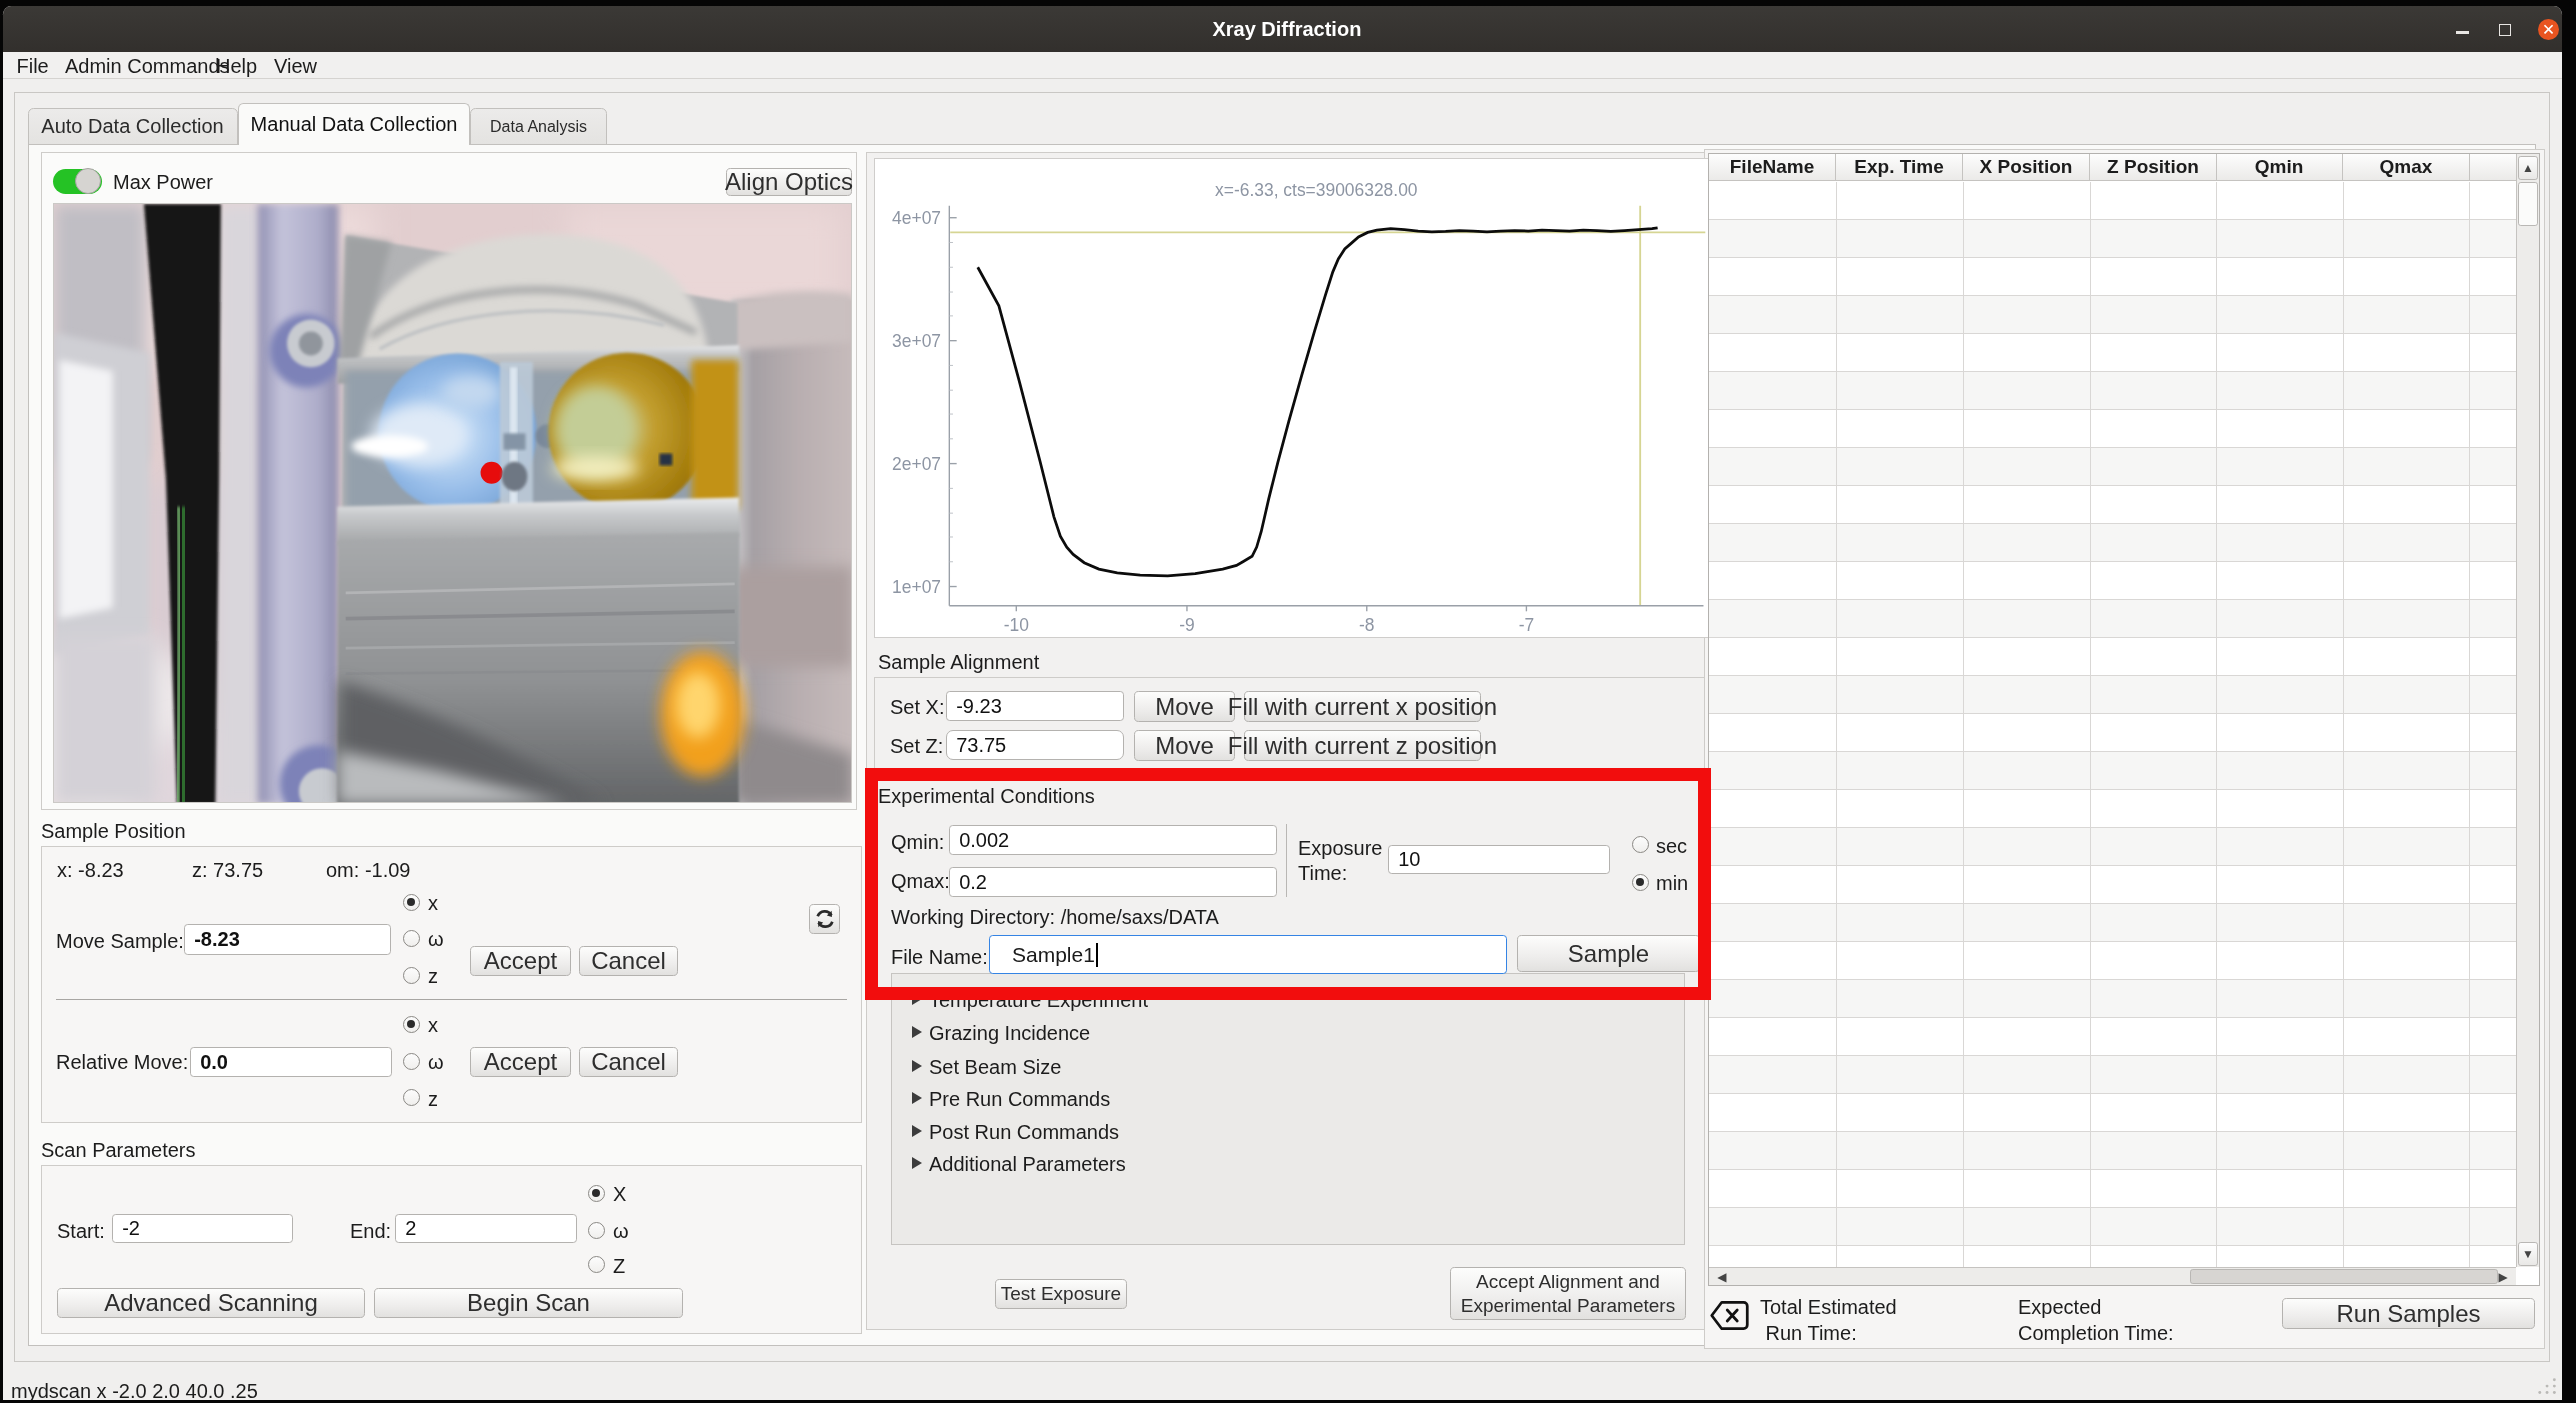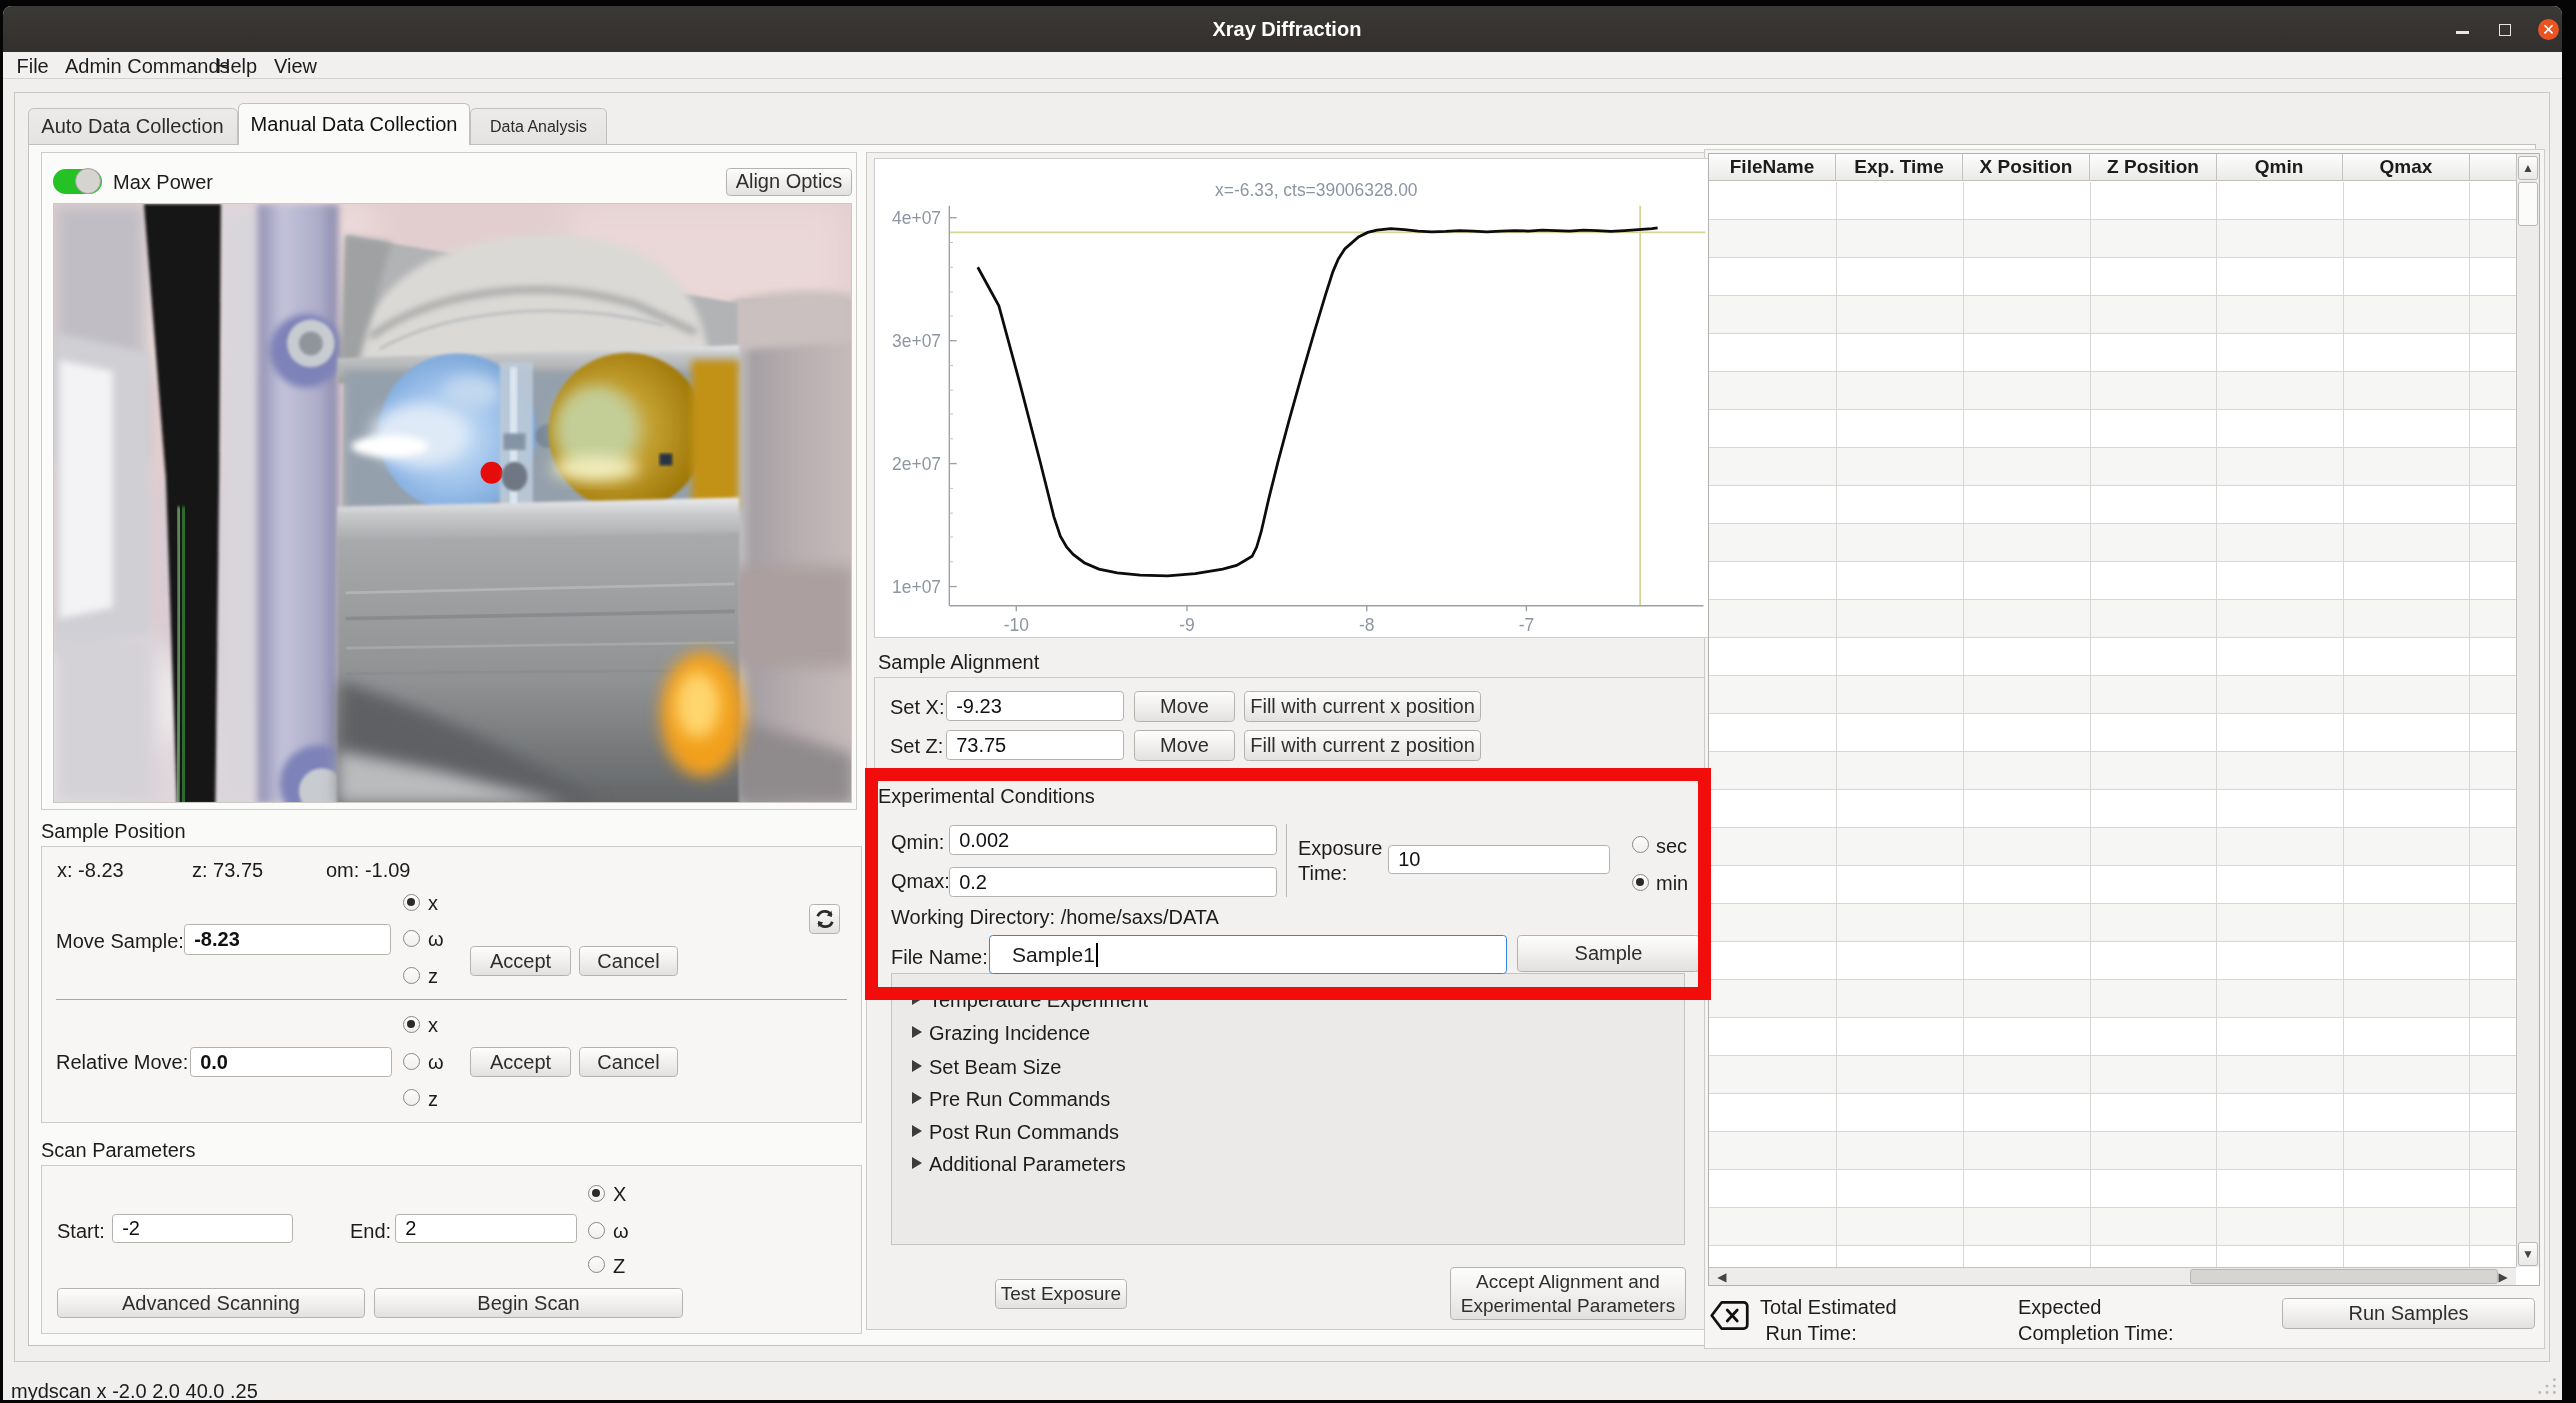--- a/index.html
+++ b/index.html
@@ -2,21 +2,21 @@
 <html style="font-size:14.7px"><head>
 <meta charset="utf-8">
 <style>
 * { margin:0; padding:0; box-sizing:border-box; }
 html,body { width:2576px; height:1403px; background:#050505; overflow:hidden; }
 body { font-family:"Liberation Sans", sans-serif; color:#1a1a1a; }
 #page { position:absolute; left:0; top:0; width:2576px; height:1403px; background:#050505; }
 #win { position:absolute; left:0; top:0; width:2576px; height:1160px; }
 .abs { position:absolute; }
 .lbl { position:absolute; font-size:20px; line-height:26px; white-space:nowrap; color:#1c1c1c; }
-.btn { position:absolute; background:linear-gradient(#fdfdfc,#eeedec 60%,#e2e1df); border:0.9px solid #b4b2af; border-radius:4.6px; color:#2e2e2e; font-size:20px; display:flex; align-items:center; justify-content:center; white-space:nowrap; }
+.btn { position:absolute; background:linear-gradient(#fdfdfc,#eeedec 60%,#e2e1df); border:0.9px solid #b4b2af; border-radius:4.6px; color:#2e2e2e; font-size:24px; display:flex; align-items:center; justify-content:center; white-space:nowrap; }
 .inp { position:absolute; background:#fff; border:0.9px solid #b4b2af; border-radius:3.7px; font-size:20px; color:#111; display:flex; align-items:center; padding-left:9.2px; white-space:nowrap; }
 .radio { position:absolute; width:17.4px; height:17.4px; border-radius:50%; border:1.4px solid #8a8884; background:linear-gradient(#fcfcfc,#f0efed); }
 .radio.sel::after { content:""; position:absolute; left:3.2px; top:3.2px; width:8.3px; height:8.3px; border-radius:50%; background:#2a2a2a; }
 .panel { position:absolute; border:0.9px solid #ceccc9; background:#f7f6f5; }
 .sep { position:absolute; background:#a8a6a3; height:0.9px; }
 .tri { position:absolute; width:0; height:0; border-left:10px solid #3c3c3c; border-top:6.4px solid transparent; border-bottom:6.4px solid transparent; }
 .hdrlbl { height:26.6px; display:flex; align-items:center; justify-content:center; font-size:19px; font-weight:bold; color:#1c1c1c; border-right:0.9px solid #c5c3c0; }
 .colline { top:27.5px; width:0.9px; height:1087px; background:#d9d7d5; }
 </style>
 </head>
@@ -278,21 +278,21 @@
     </svg>
   </div>
 
   <div class="lbl" style="left:878px;top:649px;">Sample Alignment</div>
   <div class="panel" style="left:874px;top:677px;width:835px;height:97px;background:#f2f1f0;"></div>
   <div class="lbl" style="left:890px;top:694px;">Set X:</div>
   <div class="inp" style="left:946px;top:691px;width:178px;height:30px;">-9.23</div>
   <div class="btn" style="left:1134px;top:691px;width:101px;height:31px;">Move</div>
   <div class="btn" style="left:1244px;top:691px;width:237px;height:31px;text-align:center;">Fill with current x position</div>
   <div class="lbl" style="left:890px;top:733px;">Set Z:</div>
-  <div class="inp" style="left:946px;top:730px;width:178px;height:30px;">73.75</div>
+  <div class="inp" style="left:946px;top:730px;width:178px;height:30px;border-radius:7px;">73.75</div>
   <div class="btn" style="left:1134px;top:730px;width:101px;height:31px;">Move</div>
   <div class="btn" style="left:1244px;top:730px;width:237px;height:31px;">Fill with current z position</div>
 
   <div class="lbl" style="left:878px;top:783px;">Experimental Conditions</div>
   <div class="lbl" style="left:891px;top:829px;">Qmin:</div>
   <div class="inp" style="left:949px;top:825px;width:328px;height:30px;">0.002</div>
   <div class="lbl" style="left:891px;top:868px;">Qmax:</div>
   <div class="inp" style="left:949px;top:867px;width:328px;height:30px;">0.2</div>
   <div class="abs" style="left:1286px;top:824px;width:0.9px;height:73px;background:#b9b7b4;"></div>
   <div class="lbl" style="left:1298px;top:836px;line-height:25px;">Exposure<br>Time:</div>

